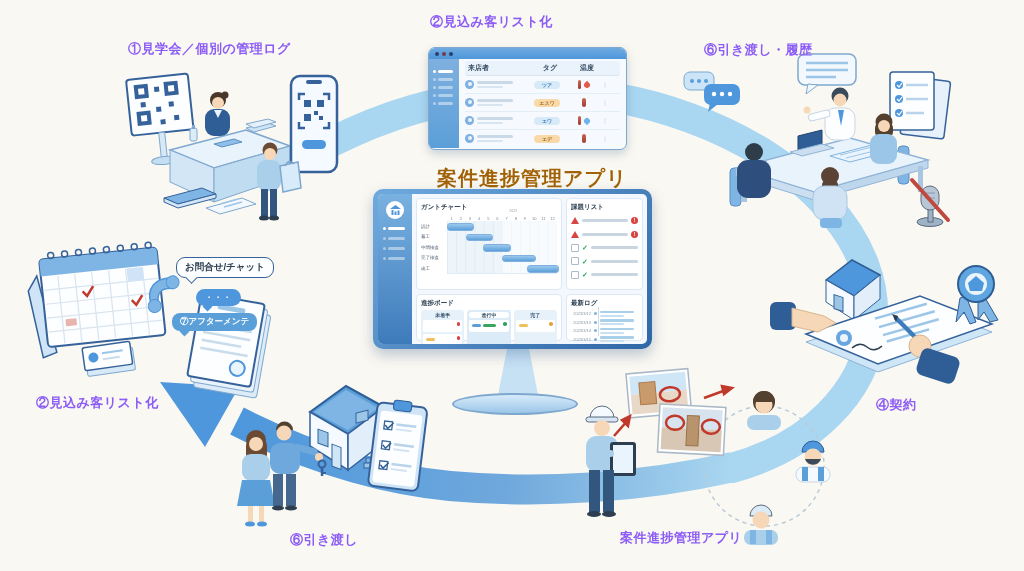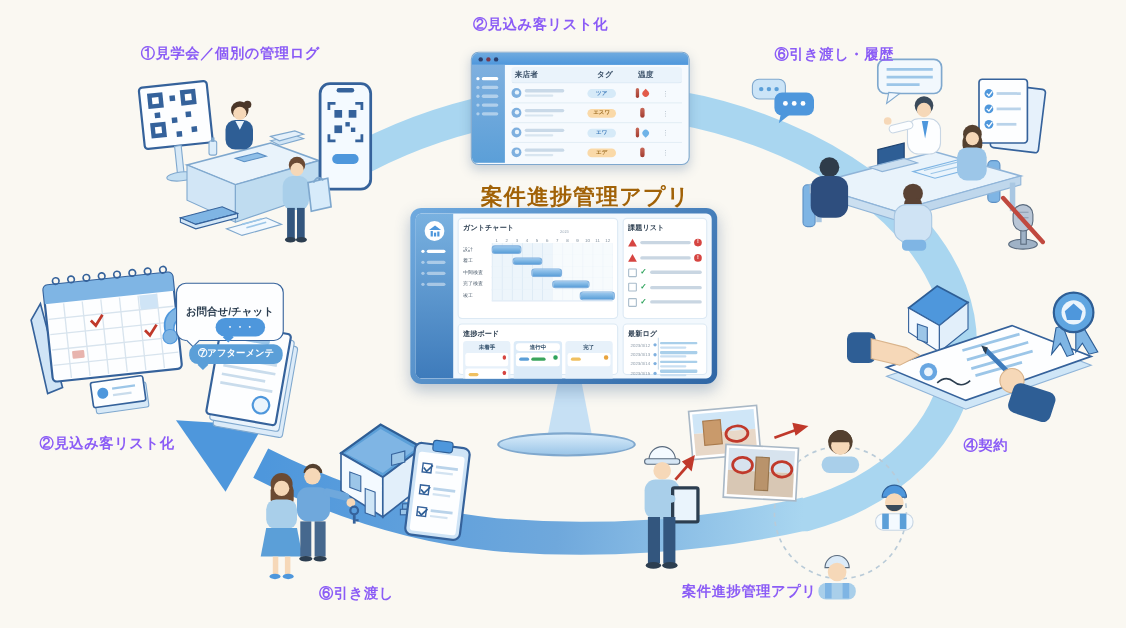--- a/index.html
+++ b/index.html
@@ -108,22 +108,22 @@
   .log-bars{display:flex;flex-direction:column;gap:1.5px;}
   .log-bars i{width:34px;height:2.5px;background:#A9CFEA;border-radius:1px;}
   .log-bars i:last-child{width:24px;height:2px;background:#C9DFF2;}
   .stand-neck{position:absolute;left:498px;top:349px;width:22px;height:0;z-index:3;
        border-bottom:46px solid #C6E0F4;border-left:9px solid transparent;border-right:9px solid transparent;}
   .stand-base{position:absolute;left:452px;top:393px;width:126px;height:22px;border-radius:50%;
        background:linear-gradient(#D7EBFA,#9CC6E8);border:2px solid #7FA8CE;z-index:3;box-sizing:border-box;}
 
   
   .bub{position:absolute;z-index:5;white-space:nowrap;}
-  .bub1{left:160px;top:257px;background:#FDFEFF;border:1.5px solid #35629B;border-radius:9px;
-       padding:19px 8px;font-size:9.5px;font-weight:700;color:#2C3E50;text-align:right;}
+  .bub1{left:176px;top:257px;background:#FDFEFF;border:1.5px solid #35629B;border-radius:9px;
+       padding:3px 8px;font-size:9.5px;font-weight:700;color:#2C3E50;text-align:right;}
   .bub1::after{content:"";position:absolute;left:10px;bottom:-5px;width:8px;height:8px;
        background:#FDFEFF;border-left:1.5px solid #35629B;border-bottom:1.5px solid #35629B;
        transform:rotate(-45deg);}
   .bub2{left:196px;top:289px;background:#4E97DC;border-radius:10px;padding:3px 9px;
        font-size:8px;font-weight:700;color:#fff;letter-spacing:1px;}
   .bub2::after{content:"";position:absolute;left:8px;bottom:-4px;width:7px;height:7px;
        background:#4E97DC;transform:rotate(45deg);}
   .bub3{left:172px;top:313px;background:#5B9FD8;border-radius:8px;padding:3px 8px;
        font-size:8.5px;font-weight:700;color:#fff;}
   .bub3::after{content:"";position:absolute;left:9px;bottom:-4px;width:7px;height:7px;

